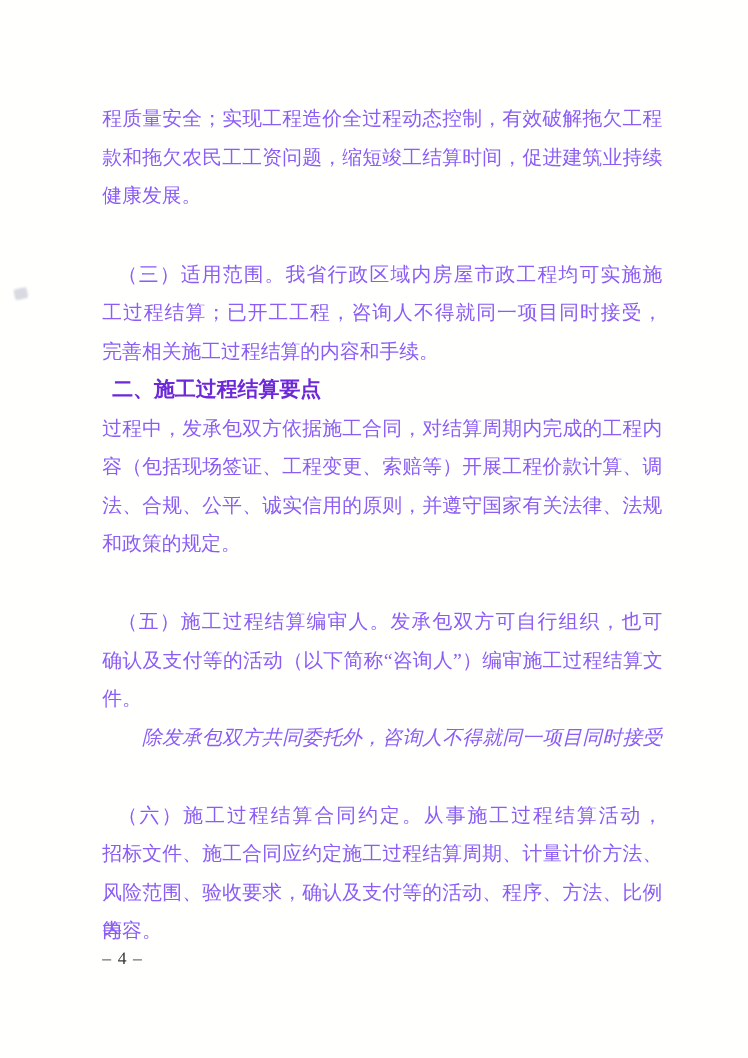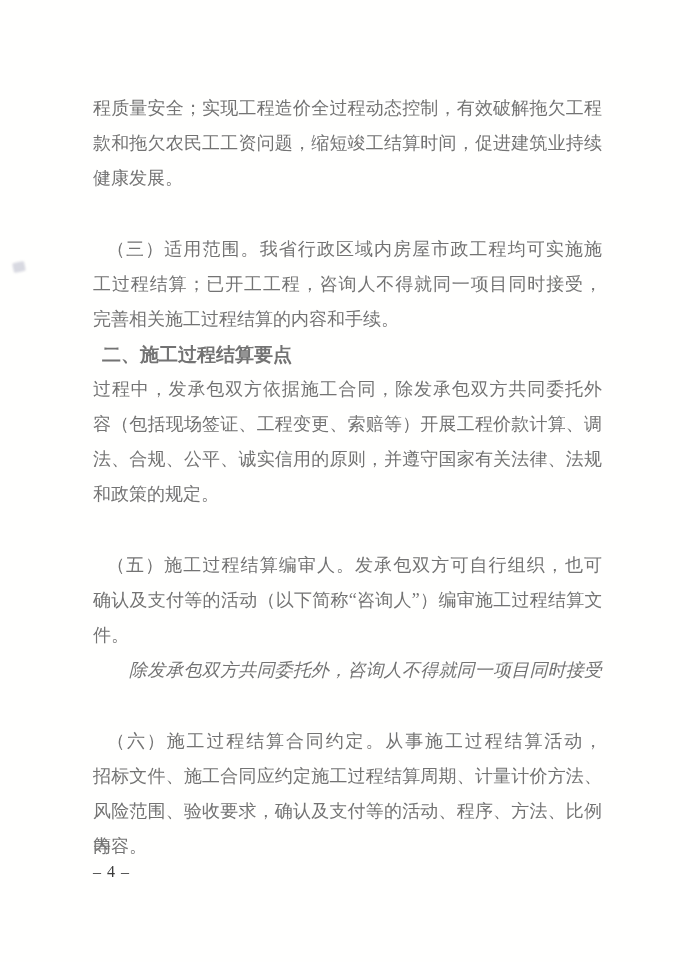--- a/index.html
+++ b/index.html
@@ -16,40 +16,40 @@
   }
   .doc-body {
     position: absolute;
     left: 93px; top: 91px;
     width: 509px;
   }
   .line {
     font-size: 18px;
     line-height: 35px;
     height: 35px;
-    color: #737373;
+    color: #8b5cf6;
     letter-spacing: 0;
     white-space: nowrap;
     text-align: left;
   }
   
   .jf {
     text-align: justify;
     text-align-last: justify;
     text-justify: inter-character;
     white-space: normal;
   }
   
   .ip { text-indent: 14px; margin-top: 36px; }   
   .i2 { text-indent: 36px; font-style: italic; }   
   .tight { letter-spacing: -0.55px; } 
   .heading {
     font-family: "Liberation Sans", "DejaVu Sans", sans-serif;
     font-weight: 700;
-    color: #737373;
+    color: #6d28d9;
     text-indent: 9px;
     font-size: 19px;
   }
   .page-number {
     position: absolute;
     left: 93px; top: 862px;
     font-size: 16px;
     line-height: 20px;
     color: #3a3a3a;
     letter-spacing: 1px;
@@ -70,21 +70,21 @@
 <div class="page">
 
   <div class="doc-body">
     <div class="line jf">程质量安全；实现工程造价全过程动态控制，有效破解拖欠工程</div>
     <div class="line jf">款和拖欠农民工工资问题，缩短竣工结算时间，促进建筑业持续</div>
     <div class="line">健康发展。</div>
     <div class="line jf ip">（三）适用范围。我省行政区域内房屋市政工程均可实施施</div>
     <div class="line jf">工过程结算；已开工工程，咨询人不得就同一项目同时接受，</div>
     <div class="line">完善相关施工过程结算的内容和手续。</div>
     <div class="line heading">二、施工过程结算要点</div>
-    <div class="line jf">过程中，发承包双方依据施工合同，除发承包双方共同委托外</div>
+    <div class="line jf">过程中，发承包双方依据施工合同，对结算周期内完成的工程内</div>
     <div class="line jf">容（包括现场签证、工程变更、索赔等）开展工程价款计算、调</div>
     <div class="line jf">法、合规、公平、诚实信用的原则，并遵守国家有关法律、法规</div>
     <div class="line">和政策的规定。</div>
     <div class="line jf ip">（五）施工过程结算编审人。发承包双方可自行组织，也可</div>
     <div class="line jf tight">确认及支付等的活动（以下简称“咨询人”）编审施工过程结算文</div>
     <div class="line">件。</div>
     <div class="line jf i2">除发承包双方共同委托外，咨询人不得就同一项目同时接受</div>
     <div class="line jf ip">（六）施工过程结算合同约定。从事施工过程结算活动，</div>
     <div class="line jf">招标文件、施工合同应约定施工过程结算周期、计量计价方法、</div>
     <div class="line jf">风险范围、验收要求，确认及支付等的活动、程序、方法、比例等</div>

